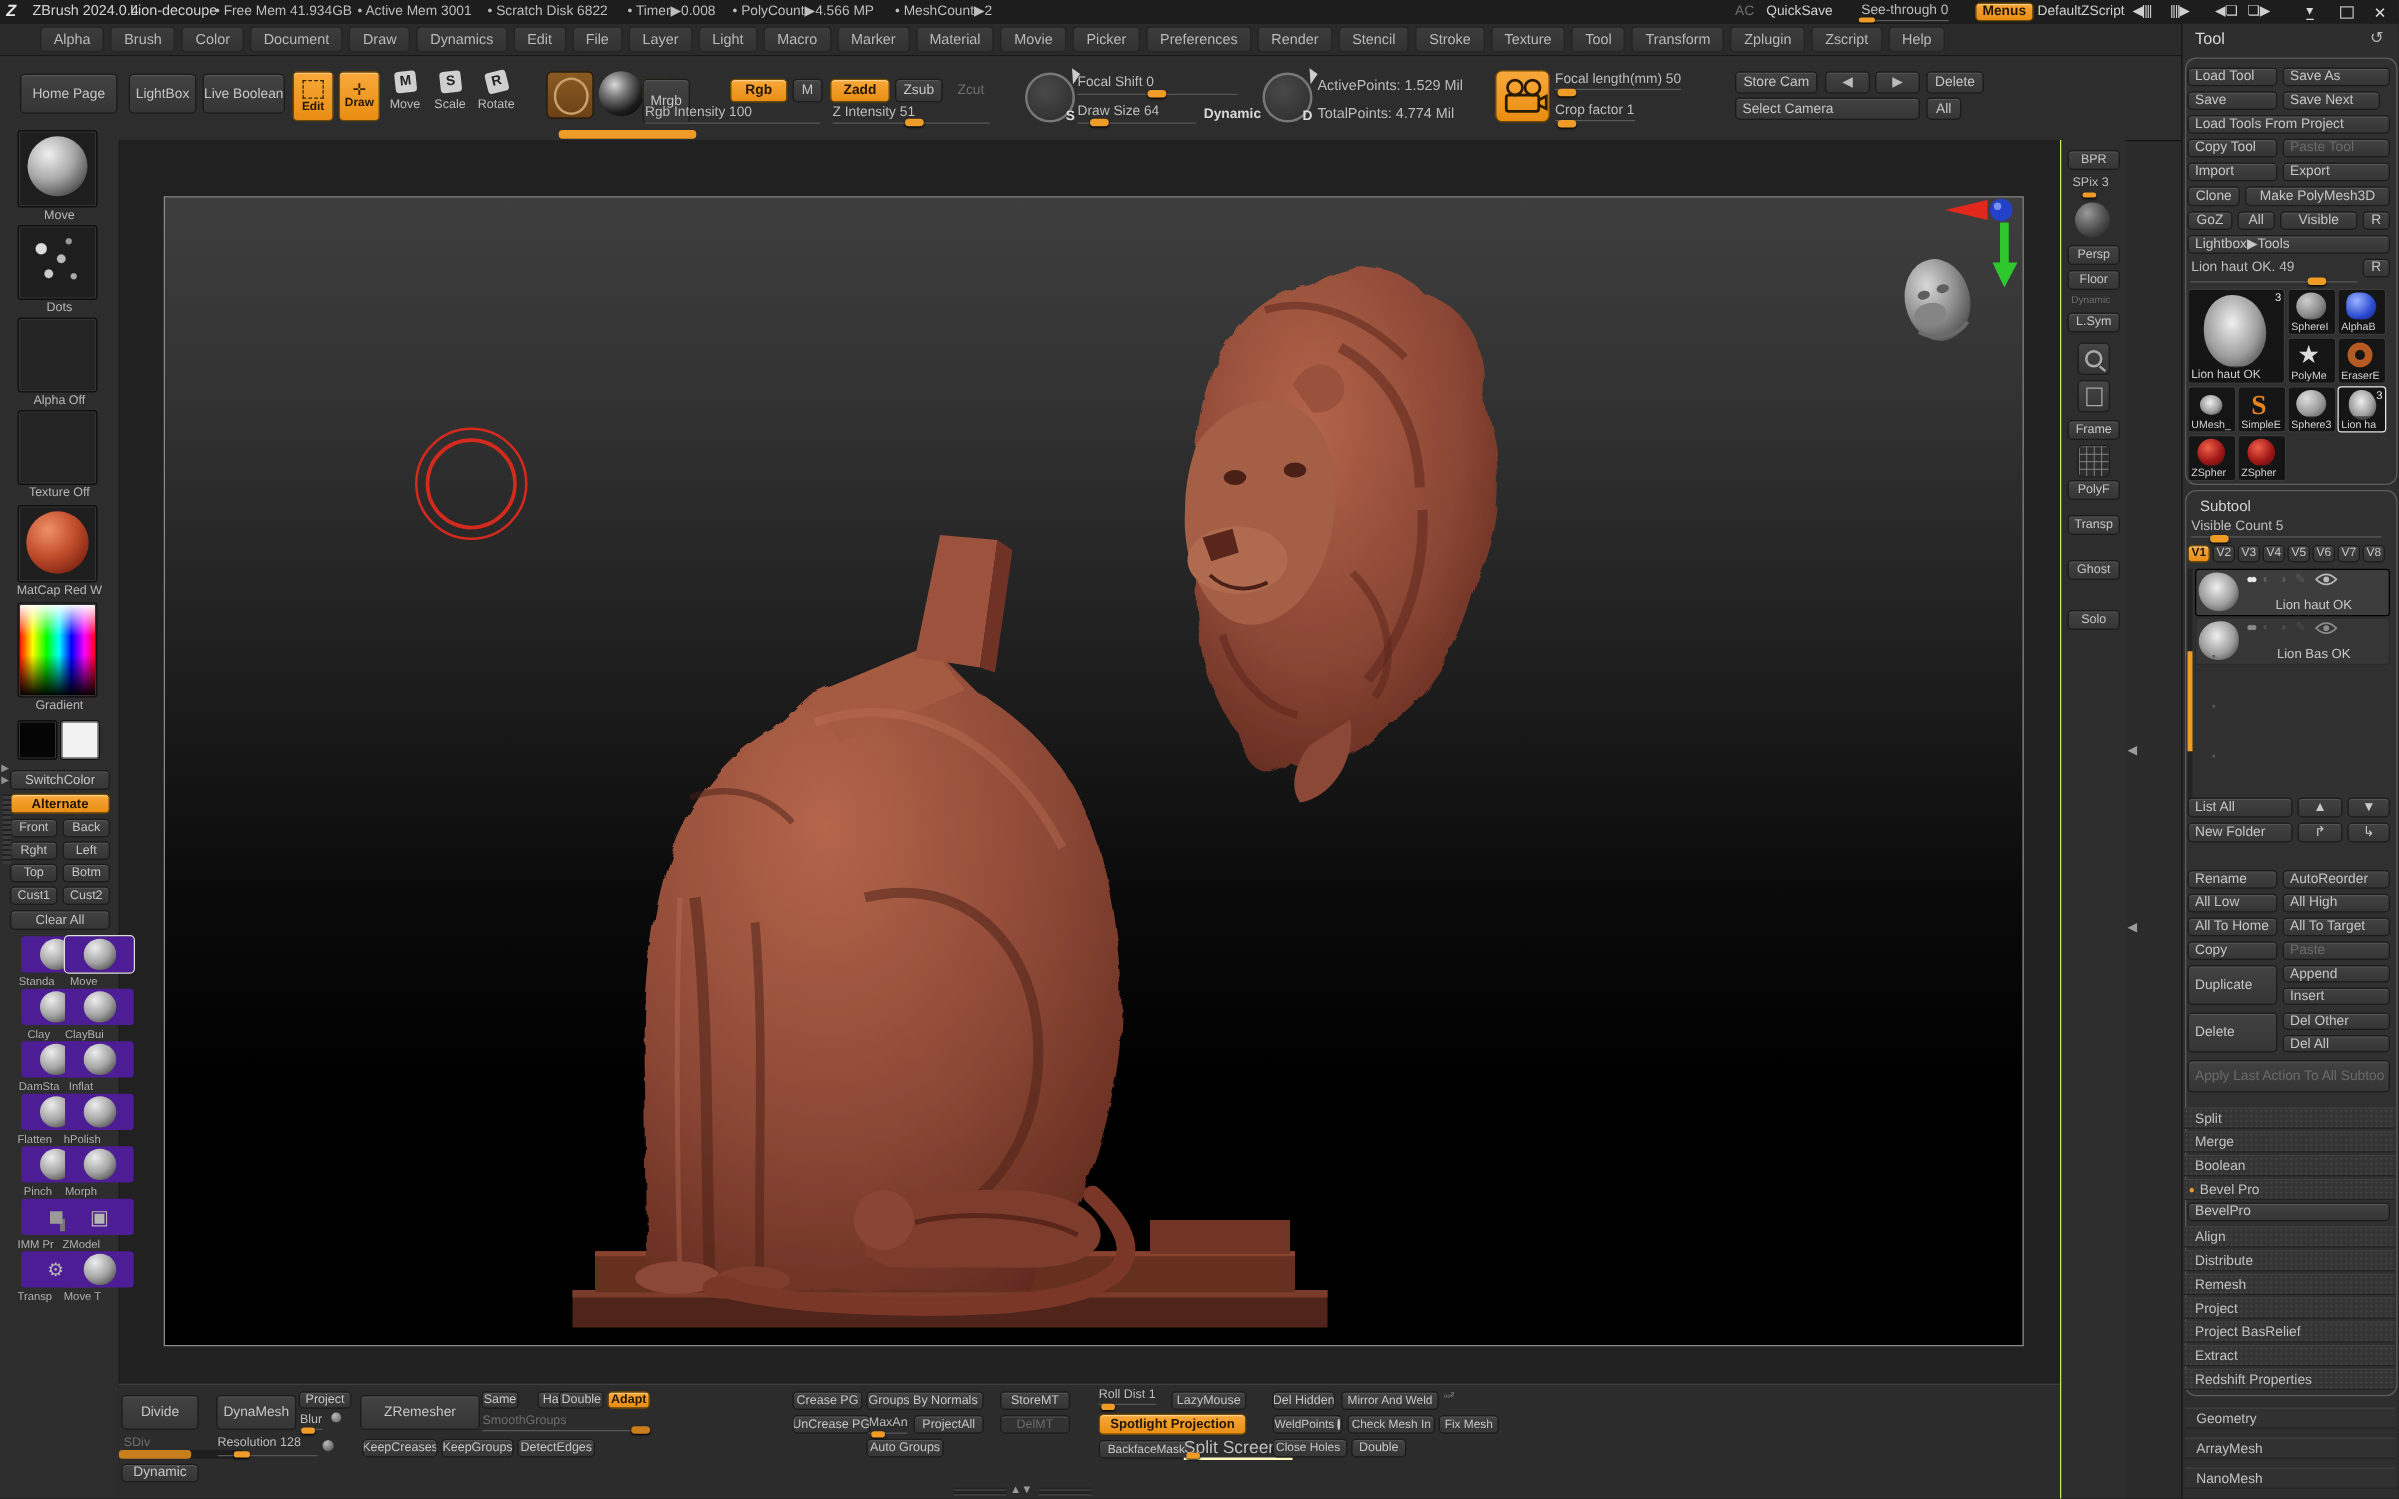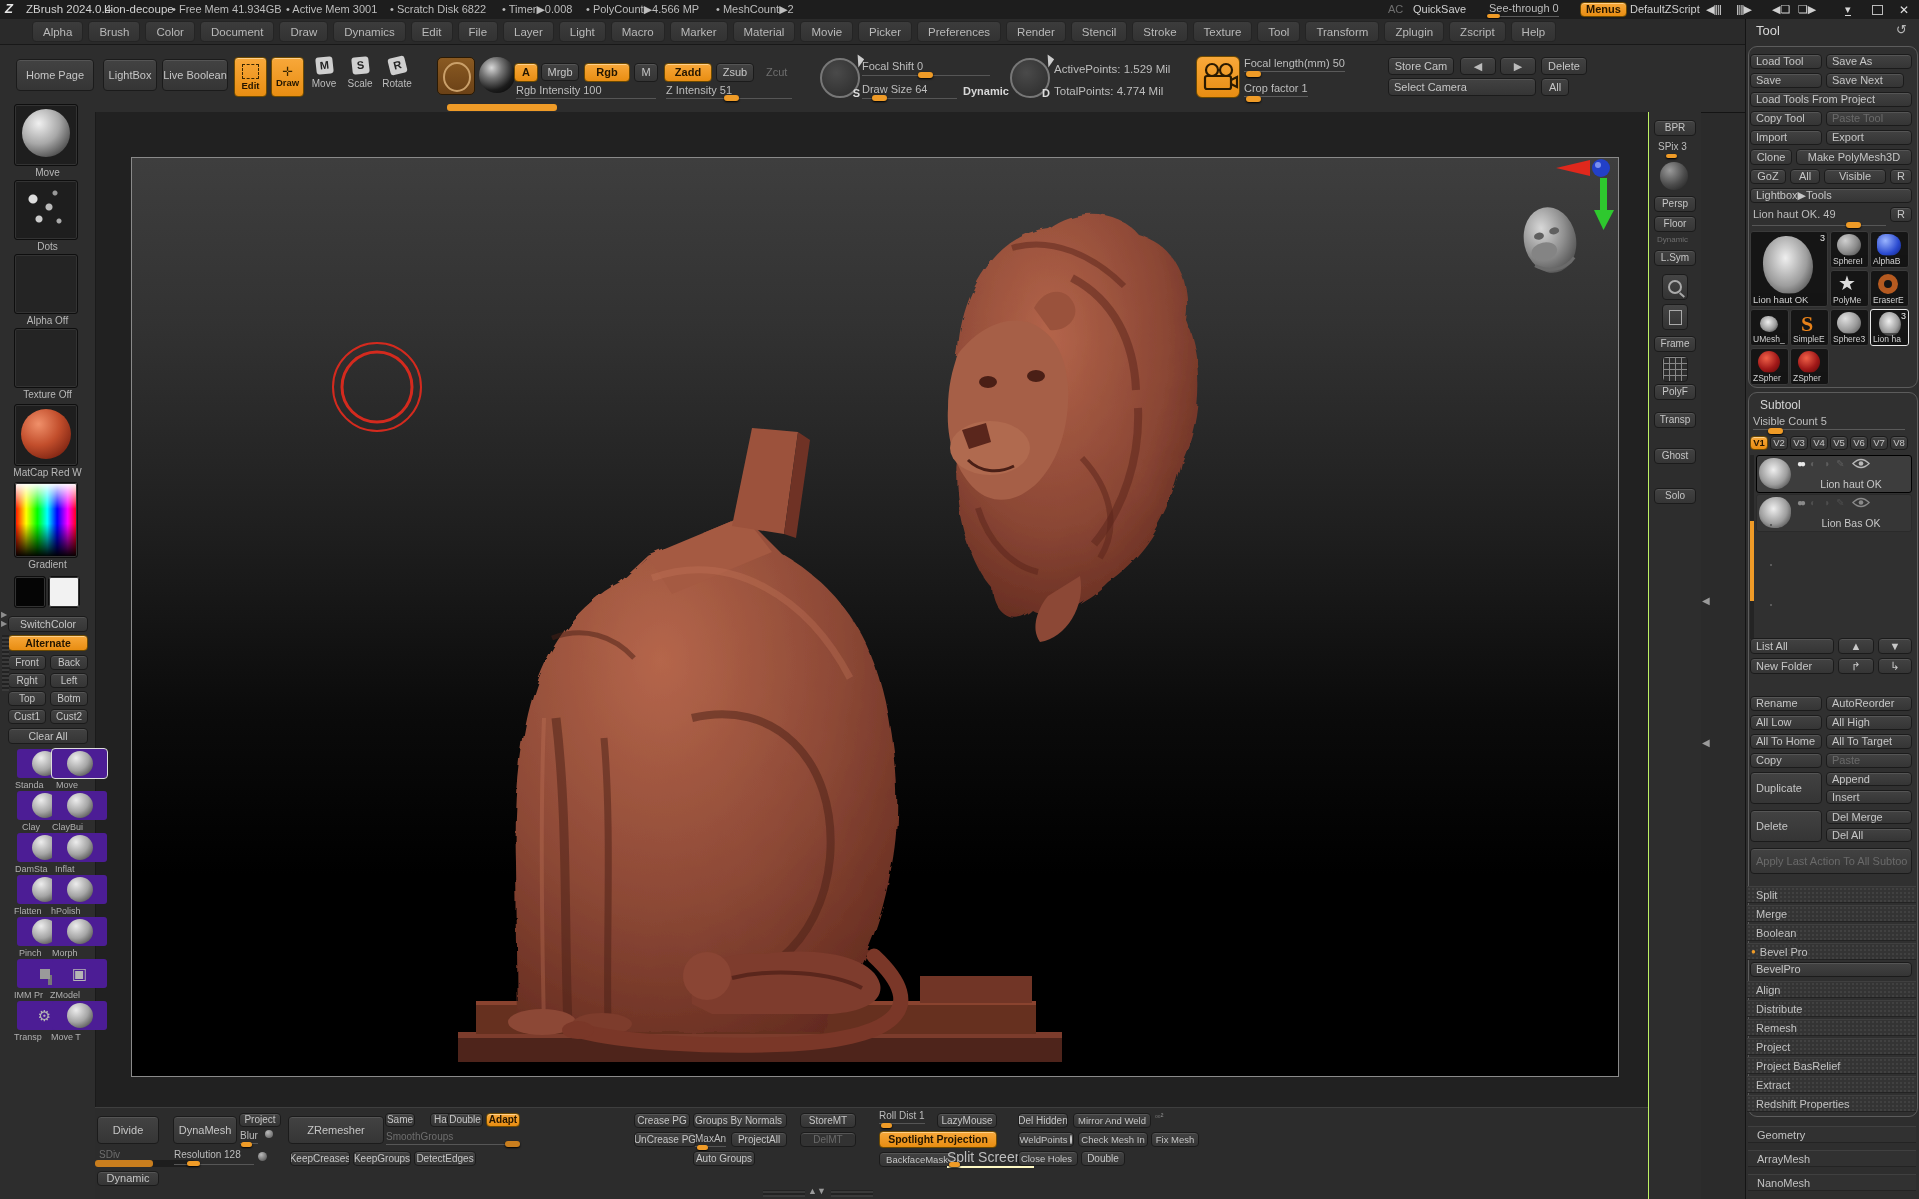--- a/index.html
+++ b/index.html
@@ -130,21 +130,21 @@
       <div class="lbl" style="position:static;display:block;margin-top:5px;font-size:10px">Rotate</div>
     </div>
 
     <div class="a" style="left:437px;top:12px;width:36px;height:36px;border-radius:5px;background:linear-gradient(#8a5a22,#6b4116);border:1px solid #2a1a05">
       <span style="position:absolute;left:5px;top:4px;width:24px;height:26px;border:2px solid #caa06a;border-radius:50%"></span>
     </div>
     <div class="a sphere" style="left:479px;top:12px;width:36px;height:36px;background:radial-gradient(circle at 35% 30%,#d8d8d8,#777 30%,#1c1c1c 65%,#000)"></div>
     <div class="a" style="left:447px;top:59px;width:110px;height:7px;border-radius:3px;background:#ef9b27"></div>
 
     <span class="b o" style="position:absolute;left:514px;top:18px;width:24px;height:19px">A</span>
-    <span class="b" style="position:absolute;left:541px;top:18px;width:38px;height:18px">Mrgb</span>
+    <span class="b" style="position:absolute;left:514px;top:18px;width:38px;height:36px">Mrgb</span>
     <span class="b o" style="position:absolute;left:584px;top:18px;width:46px;height:19px">Rgb</span>
     <span class="b" style="position:absolute;left:634px;top:18px;width:24px;height:19px">M</span>
     <span class="lbl" style="left:516px;top:40px">Rgb Intensity 100</span>
     <div class="trk" style="left:516px;top:53px;width:140px"></div>
 
     <span class="b o" style="position:absolute;left:664px;top:18px;width:48px;height:19px">Zadd</span>
     <span class="b" style="position:absolute;left:716px;top:18px;width:38px;height:19px">Zsub</span>
     <span class="lbl dim" style="left:766px;top:22px">Zcut</span>
     <span class="lbl" style="left:666px;top:40px">Z Intensity 51</span>
     <div class="trk" style="left:666px;top:53px;width:126px"></div>
@@ -552,21 +552,21 @@
     <span class="b left" style="position:absolute;left:4px;top:696px;width:72px;height:15px">All Low</span>
     <span class="b left" style="position:absolute;left:80px;top:696px;width:86px;height:15px">All High</span>
     <span class="b left" style="position:absolute;left:4px;top:715px;width:72px;height:15px">All To Home</span>
     <span class="b left" style="position:absolute;left:80px;top:715px;width:86px;height:15px">All To Target</span>
     <span class="b left" style="position:absolute;left:4px;top:734px;width:72px;height:15px">Copy</span>
     <span class="b left d" style="position:absolute;left:80px;top:734px;width:86px;height:15px">Paste</span>
     <span class="b left" style="position:absolute;left:4px;top:753px;width:72px;height:32px">Duplicate</span>
     <span class="b left" style="position:absolute;left:80px;top:753px;width:86px;height:14px">Append</span>
     <span class="b left" style="position:absolute;left:80px;top:771px;width:86px;height:14px">Insert</span>
     <span class="b left" style="position:absolute;left:4px;top:791px;width:72px;height:32px">Delete</span>
-    <span class="b left" style="position:absolute;left:80px;top:791px;width:86px;height:14px">Del Merge</span>
+    <span class="b left" style="position:absolute;left:80px;top:791px;width:86px;height:14px">Del Other</span>
     <span class="b left" style="position:absolute;left:80px;top:809px;width:86px;height:14px">Del All</span>
     <span class="b left d" style="position:absolute;left:4px;top:829px;width:162px;height:26px">Apply Last Action To All Subtoo</span>
 
     <div class="sec" style="left:1px;top:867px;width:169px">
         <span>Split</span>
       </div>
     <div class="sec" style="left:1px;top:886px;width:169px">
         <span>Merge</span>
       </div>
     <div class="sec" style="left:1px;top:905px;width:169px">

